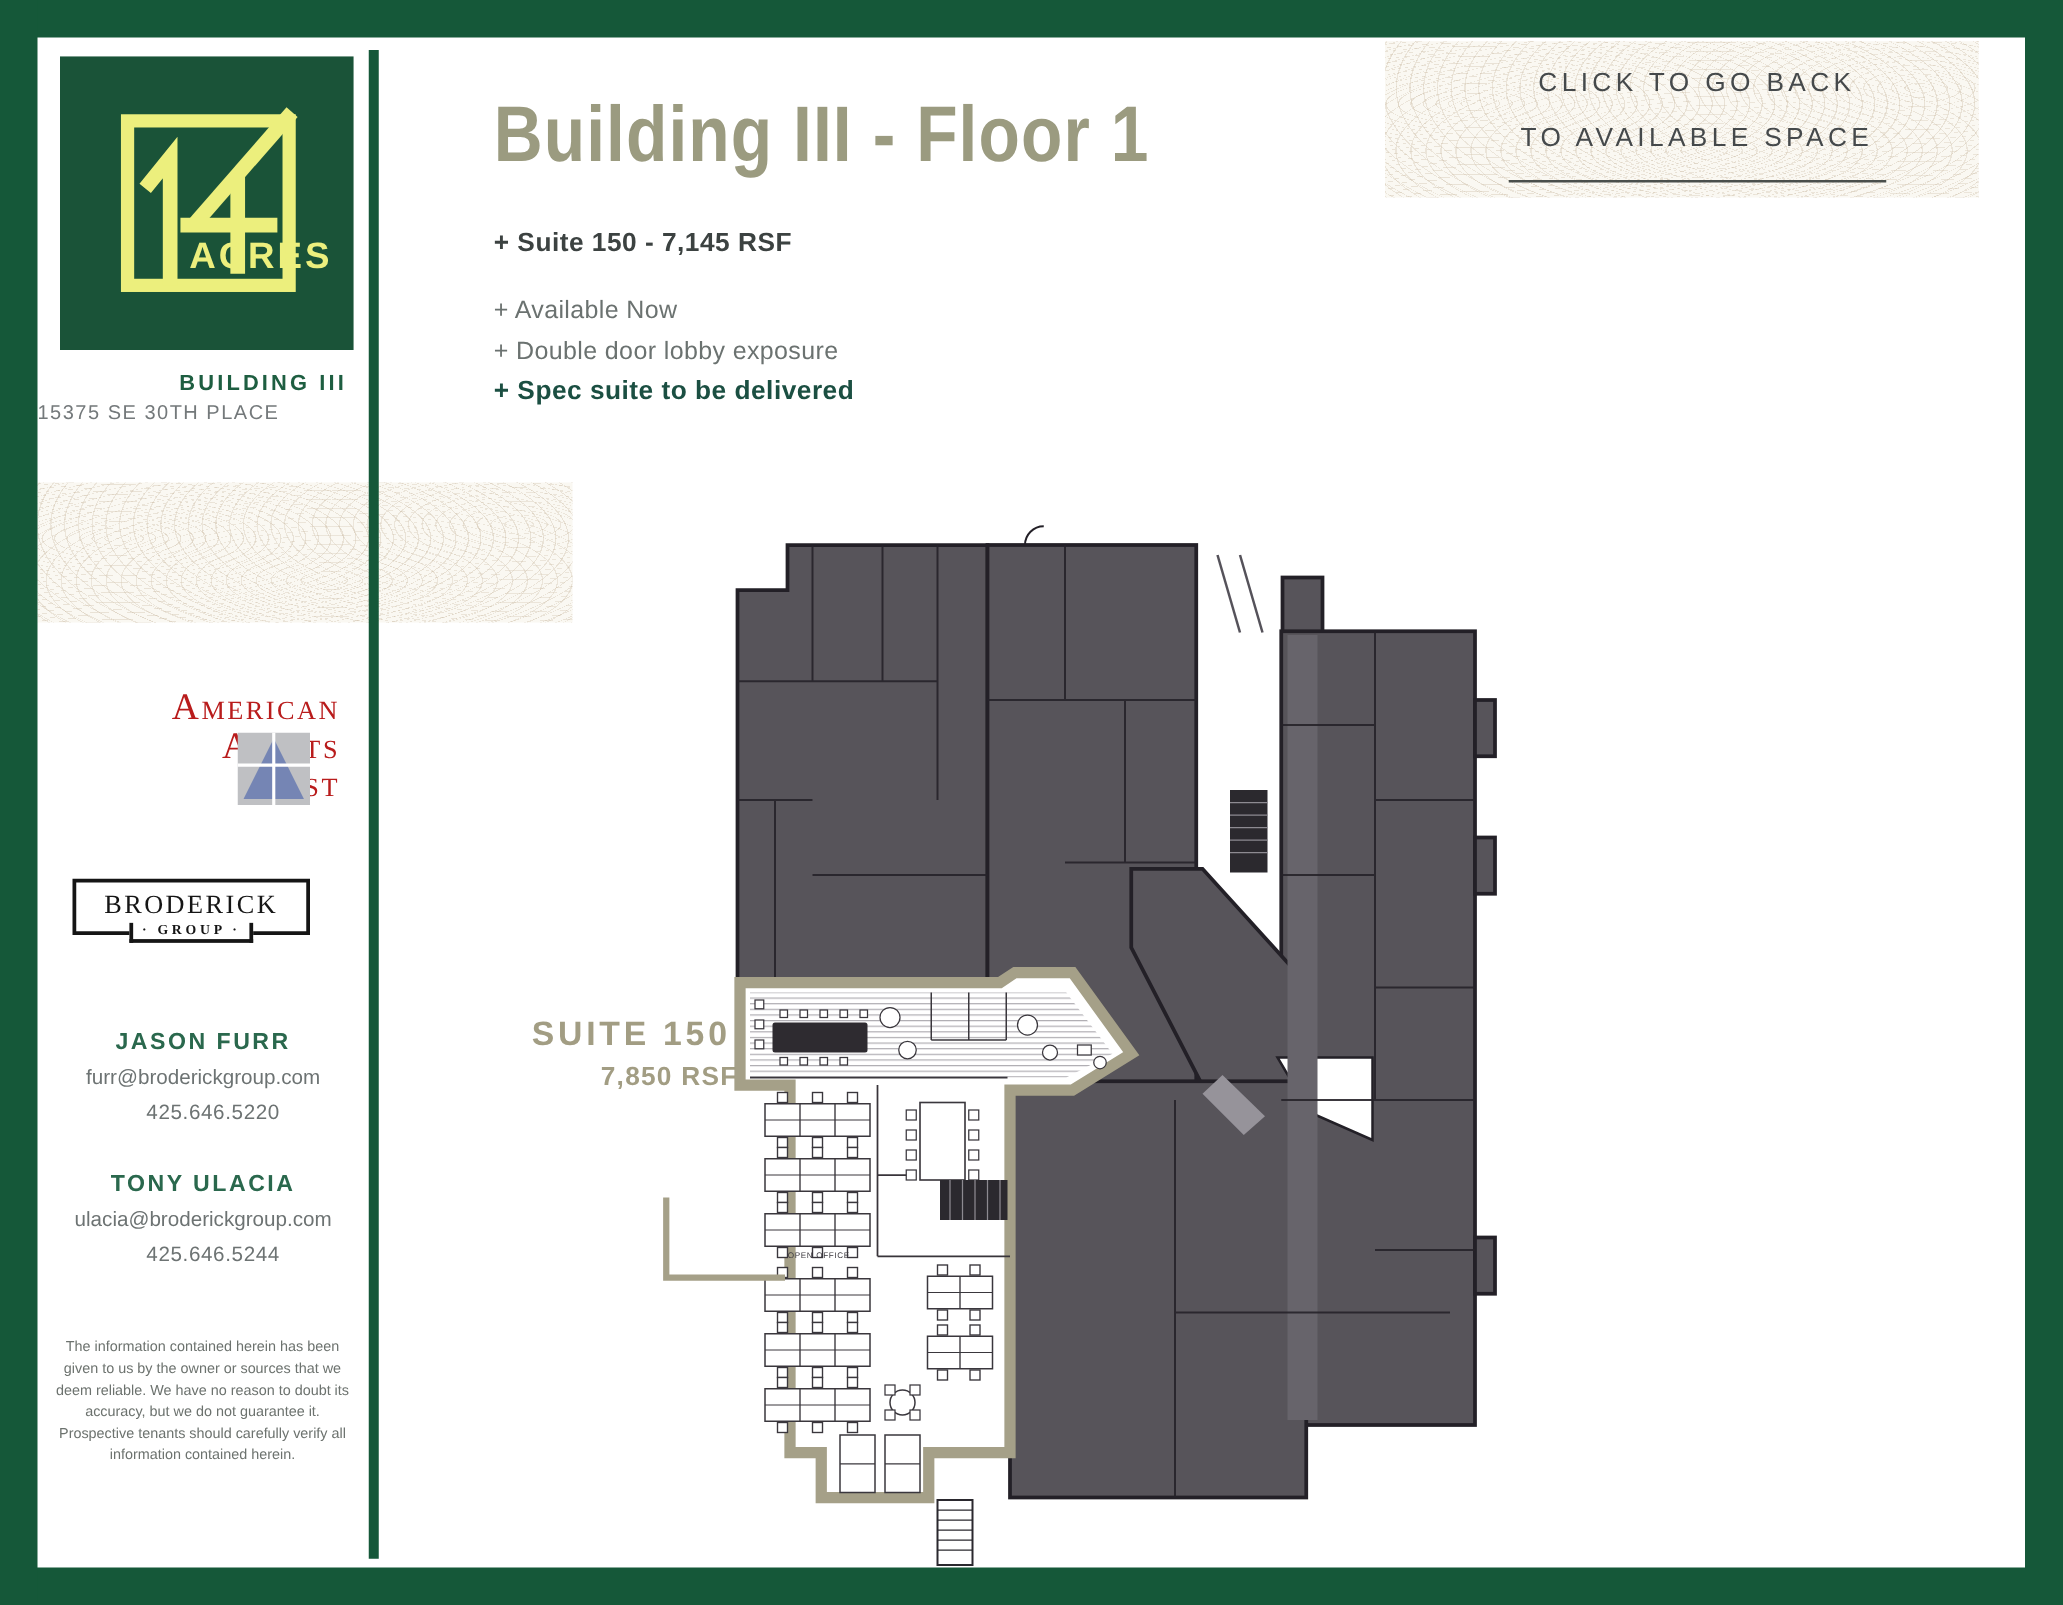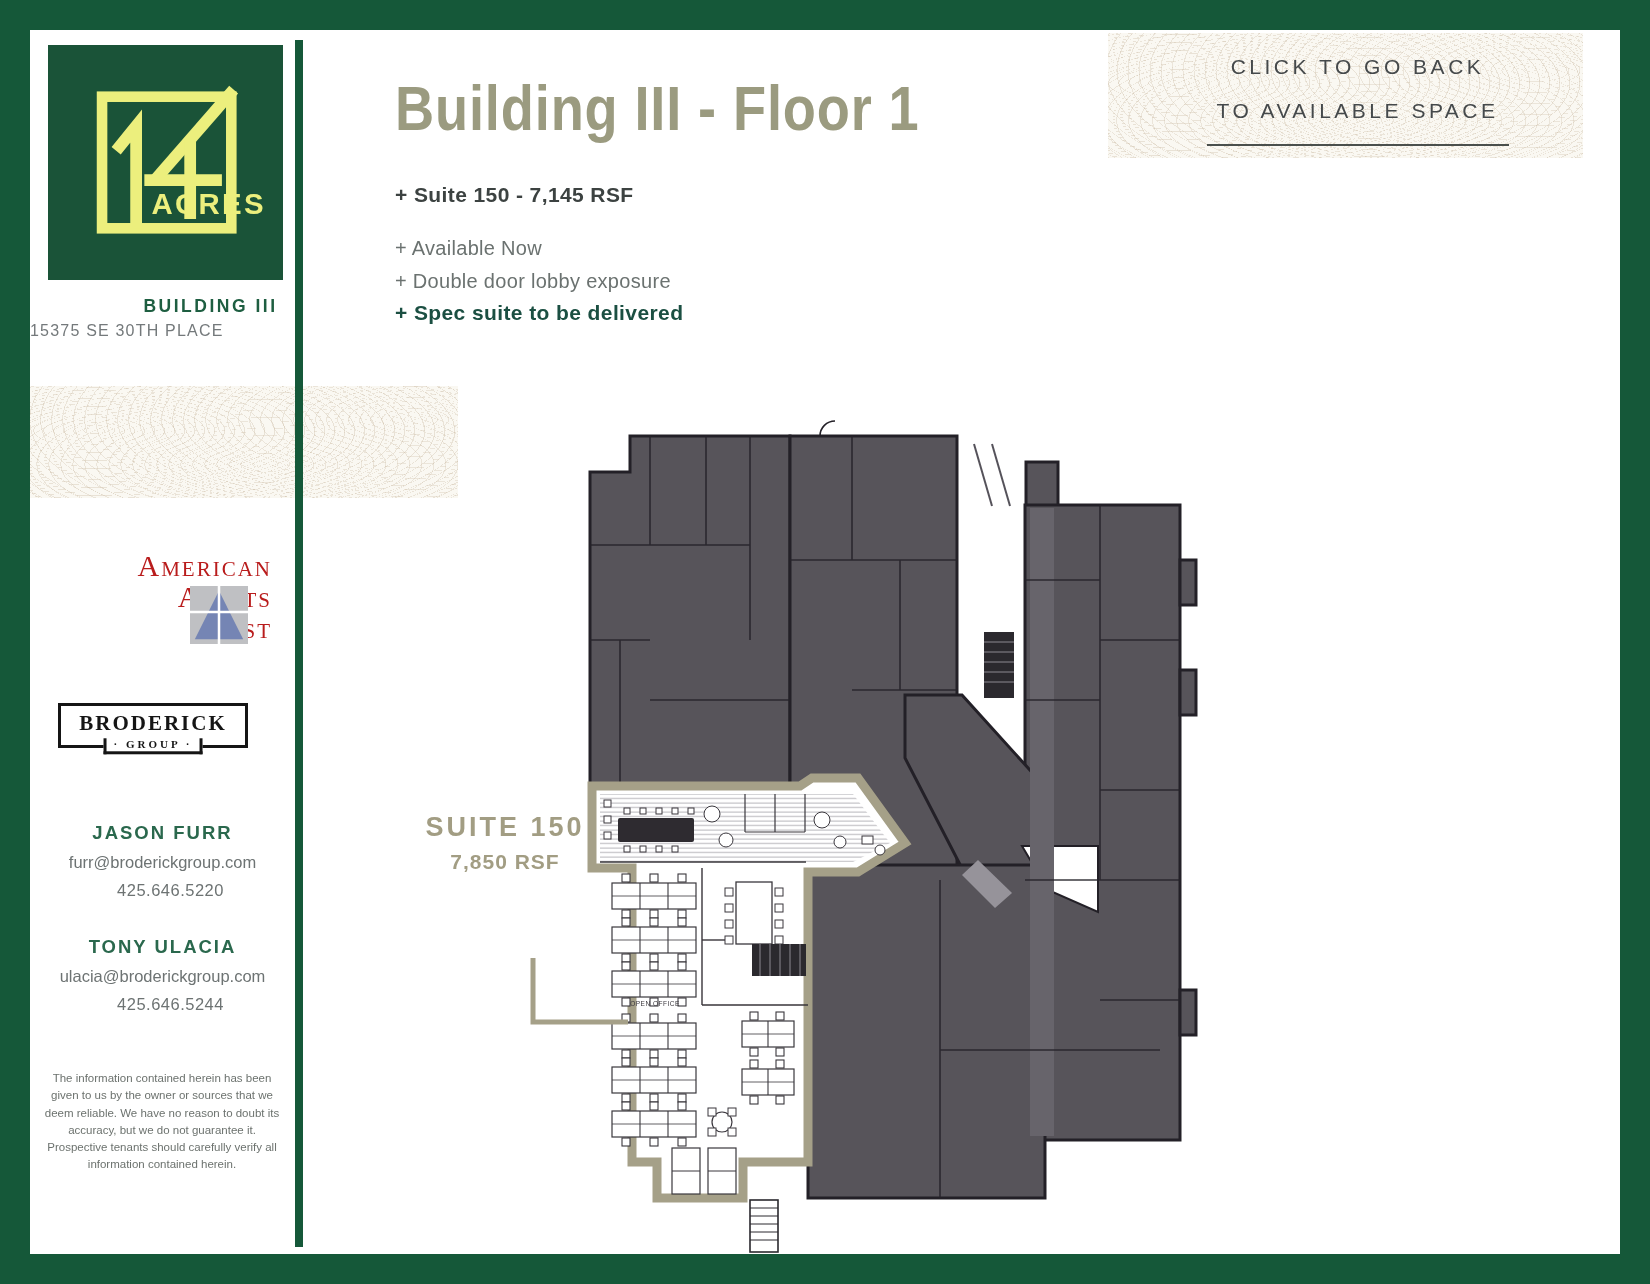--- a/index.html
+++ b/index.html
@@ -33,21 +33,21 @@
   .bldg-addr{position:absolute;left:30px;top:322px;width:265px;text-align:left;
     color:#74797b;font-size:16px;letter-spacing:1.2px;z-index:5;}
 
   .aat{position:absolute;left:72px;top:550px;width:200px;height:112px;
     color:#b91c1c;font-family:"Liberation Serif",serif;z-index:5;text-align:right;}
   .aat-line{font-variant:small-caps;font-size:30px;line-height:31px;letter-spacing:2px;}
   .aat-mark{position:absolute;left:118px;top:36px;width:58px;height:58px;}
 
   .brod{position:absolute;left:58px;top:703px;width:190px;z-index:5;}
   .brod-box{border:3px solid #151515;padding:5px 8px 9px;position:relative;text-align:center;background:#fff;}
-  .brod-name{font-family:"Liberation Serif",serif;font-weight:bold;font-size:21px;letter-spacing:2px;color:#151515;white-space:nowrap;}
+  .brod-name{font-family:"Liberation Serif",serif;font-weight:normal;font-size:21px;letter-spacing:2px;color:#151515;white-space:nowrap;}
   .brod-tab{position:absolute;left:50%;bottom:0;transform:translate(-50%,58%);
     background:#fff;border:3px solid #151515;border-top:none;padding:0 7px 1px;
     font-family:"Liberation Serif",serif;font-size:11px;font-weight:bold;letter-spacing:3px;color:#151515;white-space:nowrap;}
 
   .contact{position:absolute;left:30px;width:265px;text-align:center;z-index:5;}
   .contact .cname{color:#2a684d;font-weight:bold;font-size:18.5px;letter-spacing:2px;margin-bottom:9px;}
   .contact .cmail{color:#6d7373;font-size:16.5px;margin-bottom:9px;}
   .contact .cphone{color:#6d7373;font-size:16.5px;letter-spacing:.5px;padding-left:16px;}
 
   .disclaimer{position:absolute;left:42px;top:1070px;width:240px;text-align:center;
@@ -62,21 +62,21 @@
   .b-bold-green{color:#1b4f42;font-weight:bold;font-size:21px;letter-spacing:.4px;}
 
   .backlink{position:absolute;left:1120px;top:45px;width:475px;text-align:center;z-index:5;cursor:pointer;}
   .backlink .bl-line{color:#45494b;font-size:21px;letter-spacing:3.5px;line-height:44px;white-space:nowrap;}
   .backlink .bl-underline{width:302px;height:0;border-top:2px solid #4a4f4c;margin:11px auto 0;}
 
   
   .plan{position:absolute;left:420px;top:390px;z-index:4;}
   .suite-tag{position:absolute;left:420px;top:812px;width:170px;text-align:center;z-index:6;}
   .suite-tag .st-name{color:#a29d83;font-weight:bold;font-size:27px;letter-spacing:3px;white-space:nowrap;}
-  .suite-tag .st-rsf{color:#a29d83;font-weight:bold;font-size:21px;letter-spacing:1px;margin-top:7px;white-space:nowrap;}
+  .suite-tag .st-rsf{color:#a29d83;font-weight:bold;font-size:21px;letter-spacing:1px;margin-top:7px;white-space:nowrap;text-align:right;}
 </style>
 </head>
 <body>
 
 <div class="page">
 
   <div class="wood side"></div>
   <div class="wood back"></div>
 
   <div class="frame top"></div>

